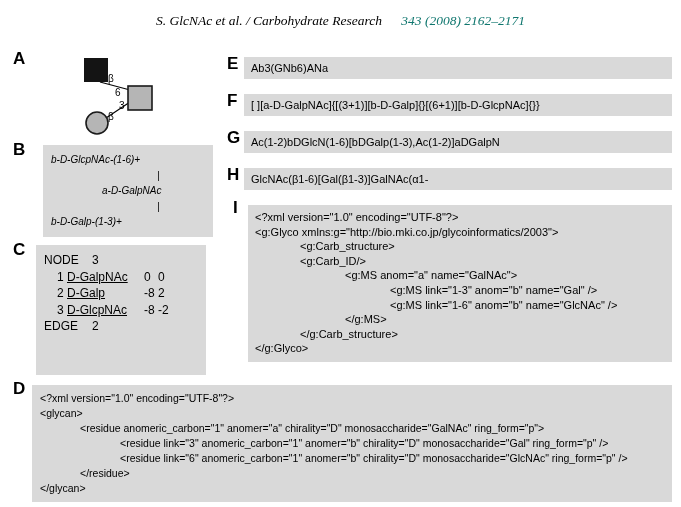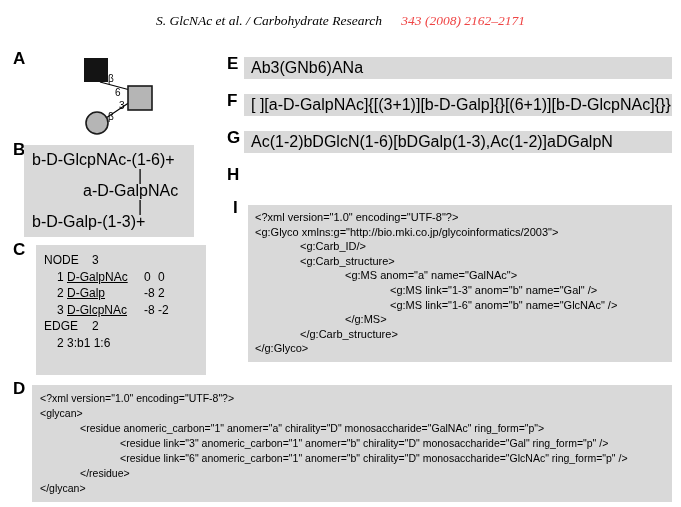--- a/index.html
+++ b/index.html
@@ -7,56 +7,56 @@
   #page {
     position:relative; width:681px; height:507px; background:#ffffff;
     font-family:"Liberation Sans", sans-serif; color:#000; overflow:hidden;
   }
 
   
   .header {
     position:absolute; top:13px; left:0; width:100%; text-align:center;
     font-family:"Liberation Serif", serif; font-style:italic; font-size:13.5px;
   }
-  .header .cite { color:#ef4444;margin-left:16px; }
+  .header .cite { color:#0f766e;margin-left:16px; }
 
   
   .panel-label { position:absolute; font-weight:bold; font-size:17px; line-height:17px; }
   #lab-a{left:13px;top:50px} #lab-b{left:13px;top:141px} #lab-c{left:13px;top:241px}
   #lab-d{left:13px;top:380px}
   #lab-e{left:227px;top:55px} #lab-f{left:227px;top:92px} #lab-g{left:227px;top:129px}
   #lab-h{left:227px;top:166px} #lab-i{left:233px;top:199px}
 
   
   .gbox { position:absolute; background:#d9d9d9; }
 
   
   #diagram-a { position:absolute; left:58px; top:50px; }
   #diagram-a text { font-family:"Liberation Sans", sans-serif; font-size:10px; fill:#000; }
 
   
-  #box-b { left:24px; top:145px; width:170px; height:92px; padding:7px 8px; font-size:16px; line-height:15.6px; white-space:nowrap; }
+  #box-b { left:43px; top:145px; width:170px; height:92px; padding:7px 8px; font-size:10px; line-height:15.6px; white-space:nowrap;font-style:italic; }
   #box-b .pipe { padding-left:106px; }
   #box-b .mid  { padding-left:51px; }
 
   
   #box-c { left:36px; top:245px; width:170px; height:130px; padding:7px 8px; font-size:12px; line-height:16.5px; white-space:nowrap; }
   #box-c .kw   { display:inline-block; width:48px; }
   #box-c .crow { padding-left:13px; }
   #box-c .cidx { display:inline-block; width:10px; }
   #box-c .cname{ display:inline-block; width:77px;text-decoration:underline; }
   #box-c .cx   { display:inline-block; width:14px; }
 
   
   #box-d { left:32px; top:385px; width:640px; height:117px; padding:6px 8px; font-size:10.5px; line-height:15px; white-space:nowrap; overflow:hidden; }
   #box-d .ind1 { padding-left:40px; }
   #box-d .ind2 { padding-left:80px; }
 
   
-  .bar { left:244px; width:428px; height:22px; line-height:22px; padding-left:7px; font-size:16px; white-space:nowrap; overflow:hidden; }
+  .bar { left:244px; width:428px; height:22px; line-height:22px; padding-left:7px; font-size:11px; white-space:nowrap; overflow:hidden; }
   #box-e{top:57px} #box-f{top:94px} #box-g{top:131px} #box-h{top:168px}
 
   
   #box-i { left:248px; top:205px; width:424px; height:157px; padding:5px 7px; font-size:11px; line-height:14.6px; white-space:nowrap; overflow:hidden; }
   #box-i .ind1 { padding-left:45px; }
   #box-i .ind2 { padding-left:90px; }
   #box-i .ind3 { padding-left:135px; }
 </style>
 </head>
 <body>
@@ -89,21 +89,20 @@
     <div>b-D-Galp-(1-3)+</div>
   </div>
 
   <div class="panel-label" id="lab-c">C</div>
   <div class="gbox" id="box-c">
     <div><span class="kw">NODE</span><span>3</span></div>
     <div class="crow"><span class="cidx">1</span><span class="cname">D-GalpNAc</span><span class="cx">0</span><span>0</span></div>
     <div class="crow"><span class="cidx">2</span><span class="cname">D-Galp</span><span class="cx">-8</span><span>2</span></div>
     <div class="crow"><span class="cidx">3</span><span class="cname">D-GlcpNAc</span><span class="cx">-8</span><span>-2</span></div>
     <div><span class="kw">EDGE</span><span>2</span></div>
-    <div class="crow"><span class="cidx">2</span><span>3:b1 1:6</span></div>
   </div>
 
   <div class="panel-label" id="lab-d">D</div>
   <div class="gbox" id="box-d">
     <div>&lt;?xml version="1.0" encoding="UTF-8"?&gt;</div>
     <div>&lt;glycan&gt;</div>
     <div class="ind1">&lt;residue anomeric_carbon="1" anomer="a" chirality="D" monosaccharide="GalNAc" ring_form="p"&gt;</div>
     <div class="ind2">&lt;residue link="3" anomeric_carbon="1" anomer="b" chirality="D" monosaccharide="Gal" ring_form="p" /&gt;</div>
     <div class="ind2">&lt;residue link="6" anomeric_carbon="1" anomer="b" chirality="D" monosaccharide="GlcNAc" ring_form="p" /&gt;</div>
     <div class="ind1">&lt;/residue&gt;</div>
@@ -113,27 +112,28 @@
   <div class="panel-label" id="lab-e">E</div>
   <div class="gbox bar" id="box-e"><span>Ab3(GNb6)ANa</span></div>
 
   <div class="panel-label" id="lab-f">F</div>
   <div class="gbox bar" id="box-f"><span>[ ][a-D-GalpNAc]{[(3+1)][b-D-Galp]{}[(6+1)][b-D-GlcpNAc]{}}</span></div>
 
   <div class="panel-label" id="lab-g">G</div>
   <div class="gbox bar" id="box-g"><span>Ac(1-2)bDGlcN(1-6)[bDGalp(1-3),Ac(1-2)]aDGalpN</span></div>
 
   <div class="panel-label" id="lab-h">H</div>
+  <div class="gbox bar" id="box-h"><span>GlcNAc(β1-6)[Gal(β1-3)]GalNAc(α1-</span></div>
 
   <div class="panel-label" id="lab-i">I</div>
   <div class="gbox" id="box-i">
     <div>&lt;?xml version="1.0" encoding="UTF-8"?&gt;</div>
     <div>&lt;g:Glyco xmlns:g="http://bio.mki.co.jp/glycoinformatics/2003"&gt;</div>
+    <div class="ind1">&lt;g:Carb_structure&gt;</div>
     <div class="ind1">&lt;g:Carb_ID/&gt;</div>
-    <div class="ind1">&lt;g:Carb_structure&gt;</div>
     <div class="ind2">&lt;g:MS anom="a" name="GalNAc"&gt;</div>
     <div class="ind3">&lt;g:MS link="1-3" anom="b" name="Gal" /&gt;</div>
     <div class="ind3">&lt;g:MS link="1-6" anom="b" name="GlcNAc" /&gt;</div>
     <div class="ind2">&lt;/g:MS&gt;</div>
     <div class="ind1">&lt;/g:Carb_structure&gt;</div>
     <div>&lt;/g:Glyco&gt;</div>
   </div>
 
 </div>
 

